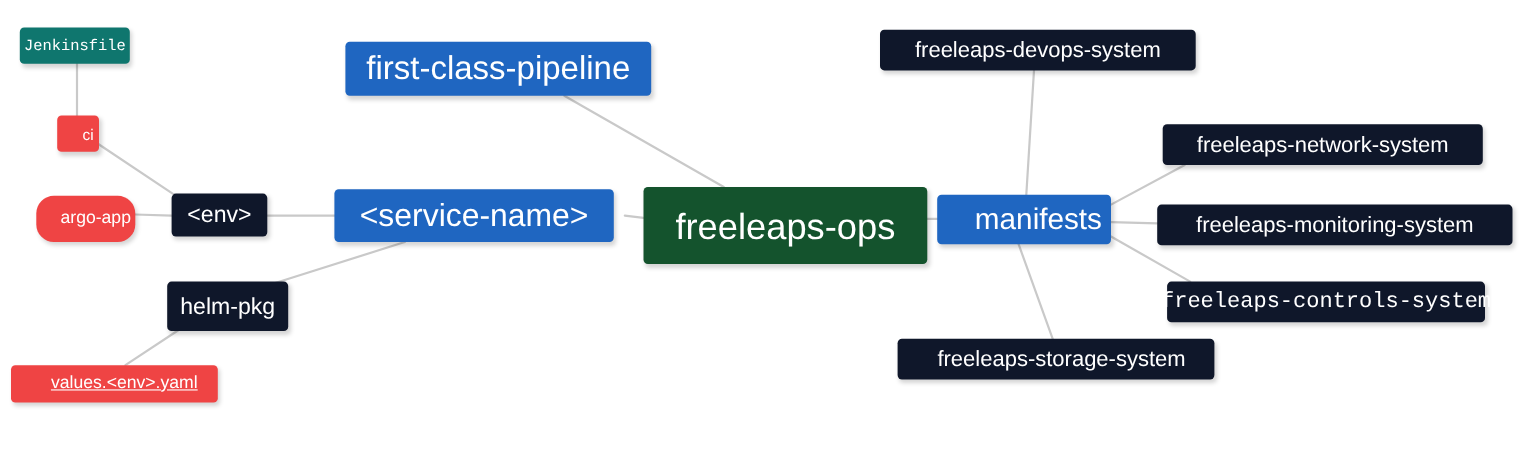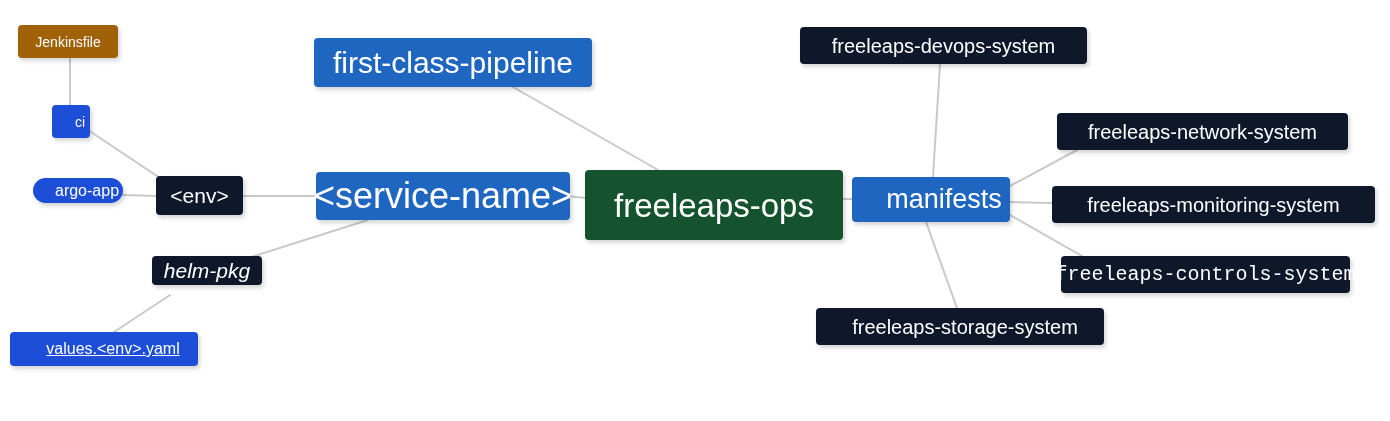--- a/index.html
+++ b/index.html
@@ -38,22 +38,22 @@
     white-space: nowrap;
     letter-spacing: 0px;
     box-shadow: 2px 3px 4px rgba(0,0,0,0.17);
     line-height: 1;
     padding: 0 10px;
     user-select: none;
   }
   .n-root   { background: #14532d; }
   .n-blue   { background: #1f66c1; }
   .n-green  { background: #0f172a; }
-  .n-red    { background: #1d4ed8; padding-left: 28px; }
-  .n-orange { background: #a16207; }
+  .n-red    { background: #ef4444; padding-left: 28px; }
+  .n-orange { background: #0f766e; font-family: Liberation Mono, monospace; }
 </style>
 </head>
 <body>
 
 <div id="canvas">
   <svg id="edges" viewBox="0 0 1390 421" width="1390" height="421">
       <line x1="70" y1="58" x2="70" y2="105" stroke="#c9c9c9" stroke-width="2" stroke-linecap="round"></line>
       <line x1="88" y1="130" x2="160" y2="178" stroke="#c9c9c9" stroke-width="2" stroke-linecap="round"></line>
       <line x1="123" y1="195" x2="156" y2="196" stroke="#c9c9c9" stroke-width="2" stroke-linecap="round"></line>
       <line x1="243" y1="196" x2="314" y2="196" stroke="#c9c9c9" stroke-width="2" stroke-linecap="round"></line>
@@ -68,36 +68,36 @@
       <line x1="1010" y1="215" x2="1082" y2="256" stroke="#c9c9c9" stroke-width="2" stroke-linecap="round"></line>
       <line x1="926" y1="222" x2="957" y2="308" stroke="#c9c9c9" stroke-width="2" stroke-linecap="round"></line>
     </svg>
   <div id="nodes">
       <div class="node n-orange" style="left: 18px; top: 25px; width: 100px; height: 33px; font-size: 14px;">
         <span>Jenkinsfile</span>
       </div>
       <div class="node n-red" style="left: 52px; top: 105px; width: 36px; height: 33px; font-size: 14px;">
         <span>ci</span>
       </div>
-      <div class="node n-red" style="left: 33px; top: 178px; width: 90px; height: 25px; font-size: 16px; border-radius: 16px;">
+      <div class="node n-red" style="left: 33px; top: 178px; width: 90px; height: 42px; font-size: 16px; border-radius: 16px;">
         <span>argo-app</span>
       </div>
       <div class="node n-green" style="left: 156px; top: 176px; width: 87px; height: 39px; font-size: 21px;">
         <span>&lt;env&gt;</span>
       </div>
-      <div class="node n-green" style="left: 152px; top: 256px; width: 110px; height: 29px; font-size: 21px; font-style: italic;">
+      <div class="node n-green" style="left: 152px; top: 256px; width: 110px; height: 45px; font-size: 21px;">
         <span>helm-pkg</span>
       </div>
       <div class="node n-red" style="left: 10px; top: 332px; width: 188px; height: 34px; font-size: 16px; text-decoration: underline;">
         <span>values.&lt;env&gt;.yaml</span>
       </div>
       <div class="node n-blue" style="left: 314px; top: 38px; width: 278px; height: 49px; font-size: 30px;">
         <span>first-class-pipeline</span>
       </div>
-      <div class="node n-blue" style="left: 316px; top: 172px; width: 254px; height: 48px; font-size: 36px;">
+      <div class="node n-blue" style="left: 304px; top: 172px; width: 254px; height: 48px; font-size: 29px;">
         <span>&lt;service-name&gt;</span>
       </div>
       <div class="node n-root" style="left: 585px; top: 170px; width: 258px; height: 70px; font-size: 33px;">
         <span>freeleaps-ops</span>
       </div>
       <div class="node n-blue" style="left: 852px; top: 177px; width: 158px; height: 45px; font-size: 27px; padding-left: 36px;">
         <span>manifests</span>
       </div>
       <div class="node n-green" style="left: 800px; top: 27px; width: 287px; height: 37px; font-size: 20px;">
         <span>freeleaps-devops-system</span>

